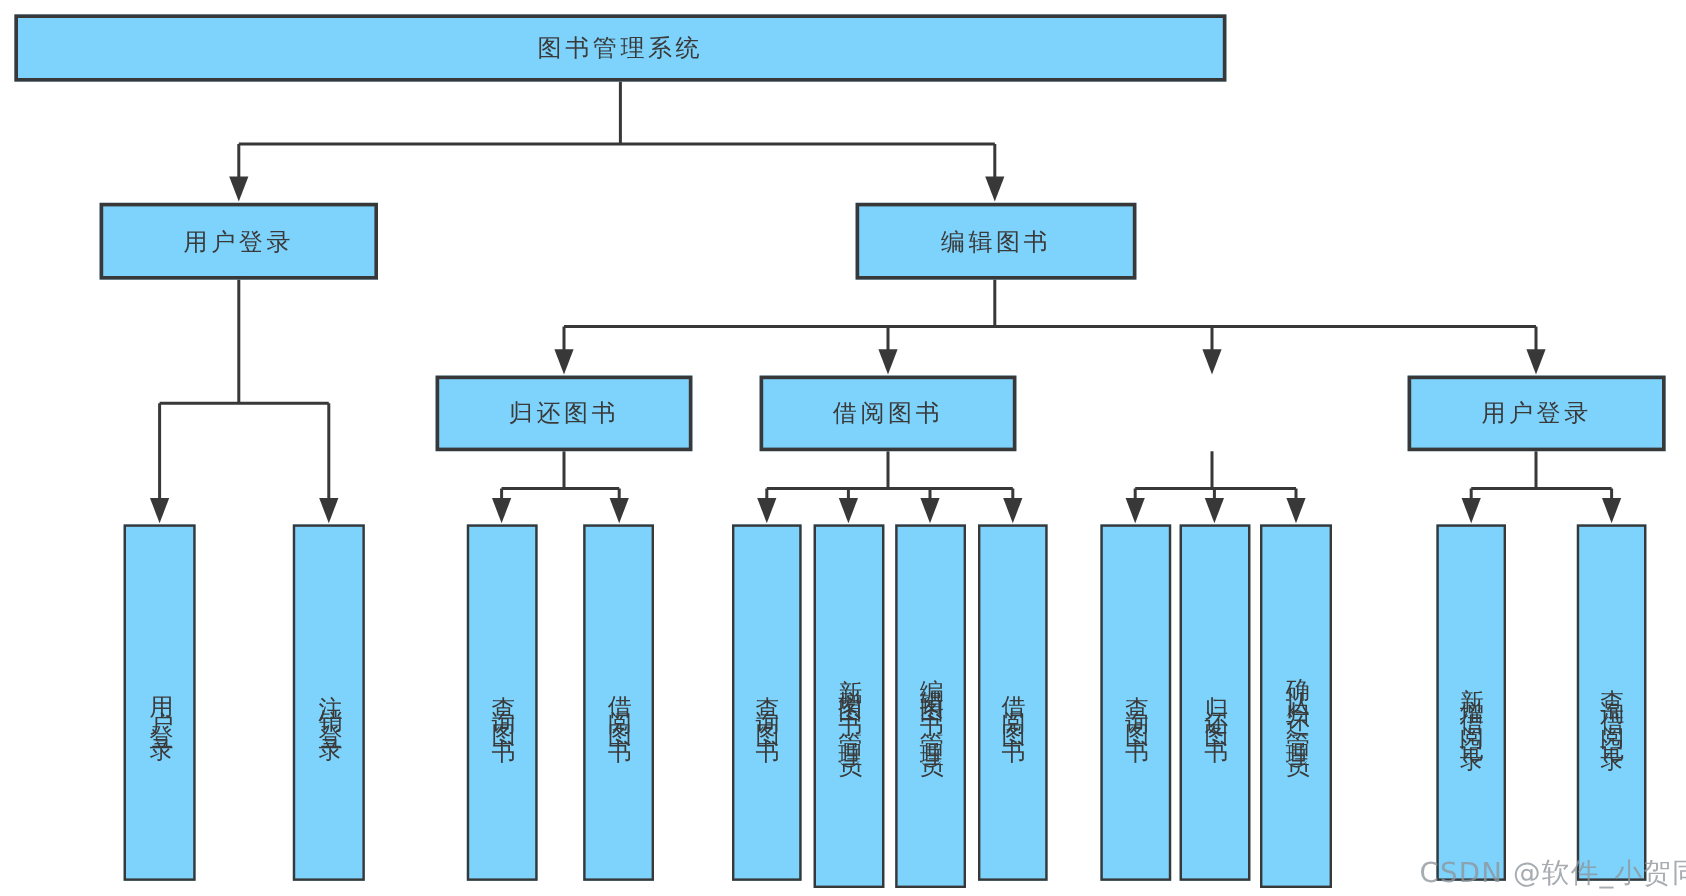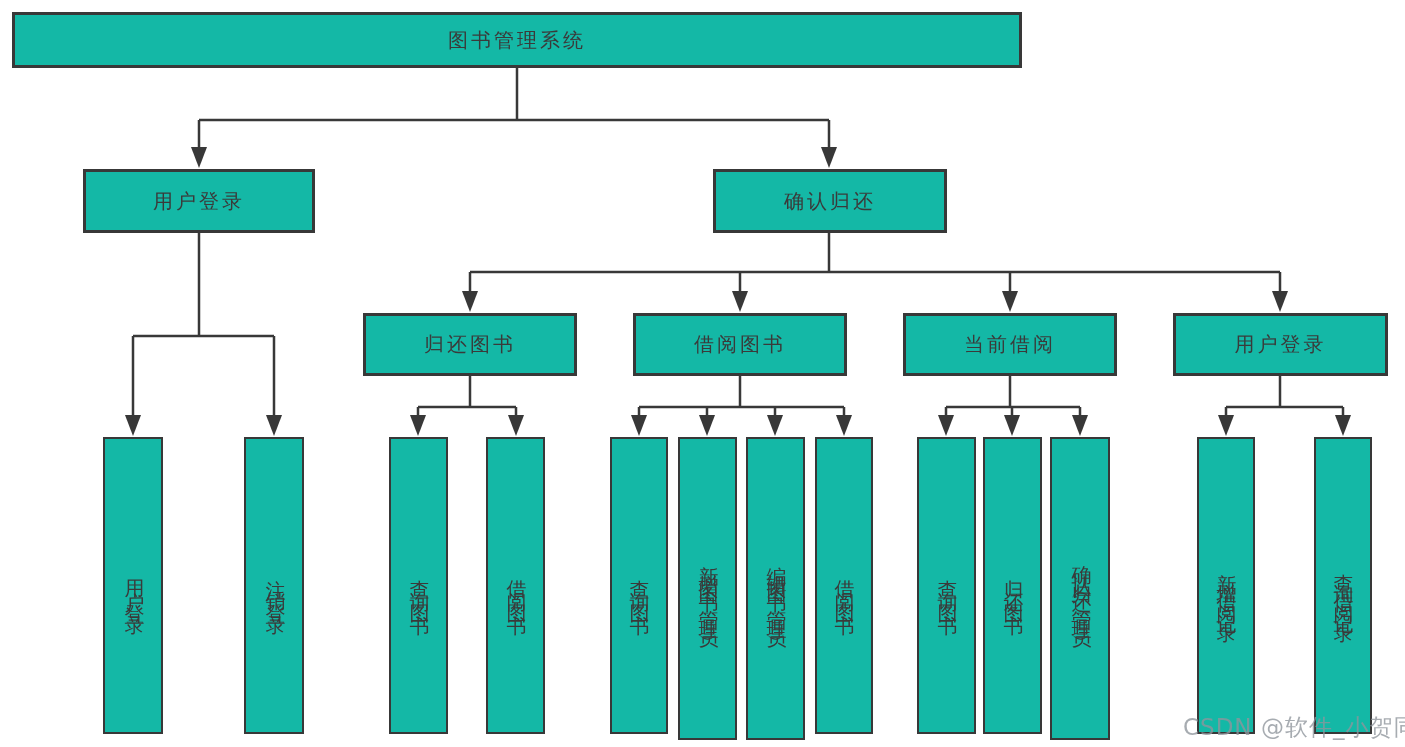--- a/index.html
+++ b/index.html
@@ -17,21 +17,21 @@
   }
   .wires {
     position: absolute;
     left: 0; top: 0;
     width: 1405px;
     height: 747px;
     pointer-events: none;
   }
   .box {
     position: absolute;
-    background: #14b8a6;
+    background: #7dd3fc;
     border: 3px solid #383838;
     display: flex;
     align-items: center;
     justify-content: center;
     font-size: 20px;
     letter-spacing: 3px;
     color: #3a3a3a;
     white-space: nowrap;
   }
   .box.leaf {
@@ -117,25 +117,24 @@
       <polygon points="1012,436 1004,415 1020,415"></polygon>
       <polygon points="1080,436 1072,415 1088,415"></polygon>
       <polygon points="1226,436 1218,415 1234,415"></polygon>
       <polygon points="1343,436 1335,415 1351,415"></polygon>
     </g>
   </svg>
 
   <div class="box" style="left:12px; top:12px; width:1010px; height:56px;">图书管理系统</div>
 
   <div class="box" style="left:83px; top:169px; width:232px; height:64px;">用户登录</div>
-  <div class="box" style="left:713px; top:169px; width:234px; height:64px;">确认归还</div>
+  <div class="box" style="left:713px; top:169px; width:234px; height:64px;">编辑图书</div>
 
   <div class="box" style="left:363px; top:313px; width:214px; height:63px;">归还图书</div>
   <div class="box" style="left:633px; top:313px; width:214px; height:63px;">借阅图书</div>
-  <div class="box" style="left:903px; top:313px; width:214px; height:63px;">当前借阅</div>
   <div class="box" style="left:1173px; top:313px; width:215px; height:63px;">用户登录</div>
 
   <div class="box leaf" style="left:103px; top:437px; width:60px; height:297px;">用户登录</div>
   <div class="box leaf" style="left:244px; top:437px; width:60px; height:297px;">注销登录</div>
 
   <div class="box leaf" style="left:389px; top:437px; width:59px; height:297px;">查询图书</div>
   <div class="box leaf" style="left:486px; top:437px; width:59px; height:297px;">借阅图书</div>
 
   <div class="box leaf" style="left:610px; top:437px; width:58px; height:297px;">查询图书</div>
   <div class="box leaf admin" style="left:678px; top:437px; width:59px; height:303px;">新增图书（管理员）</div>

